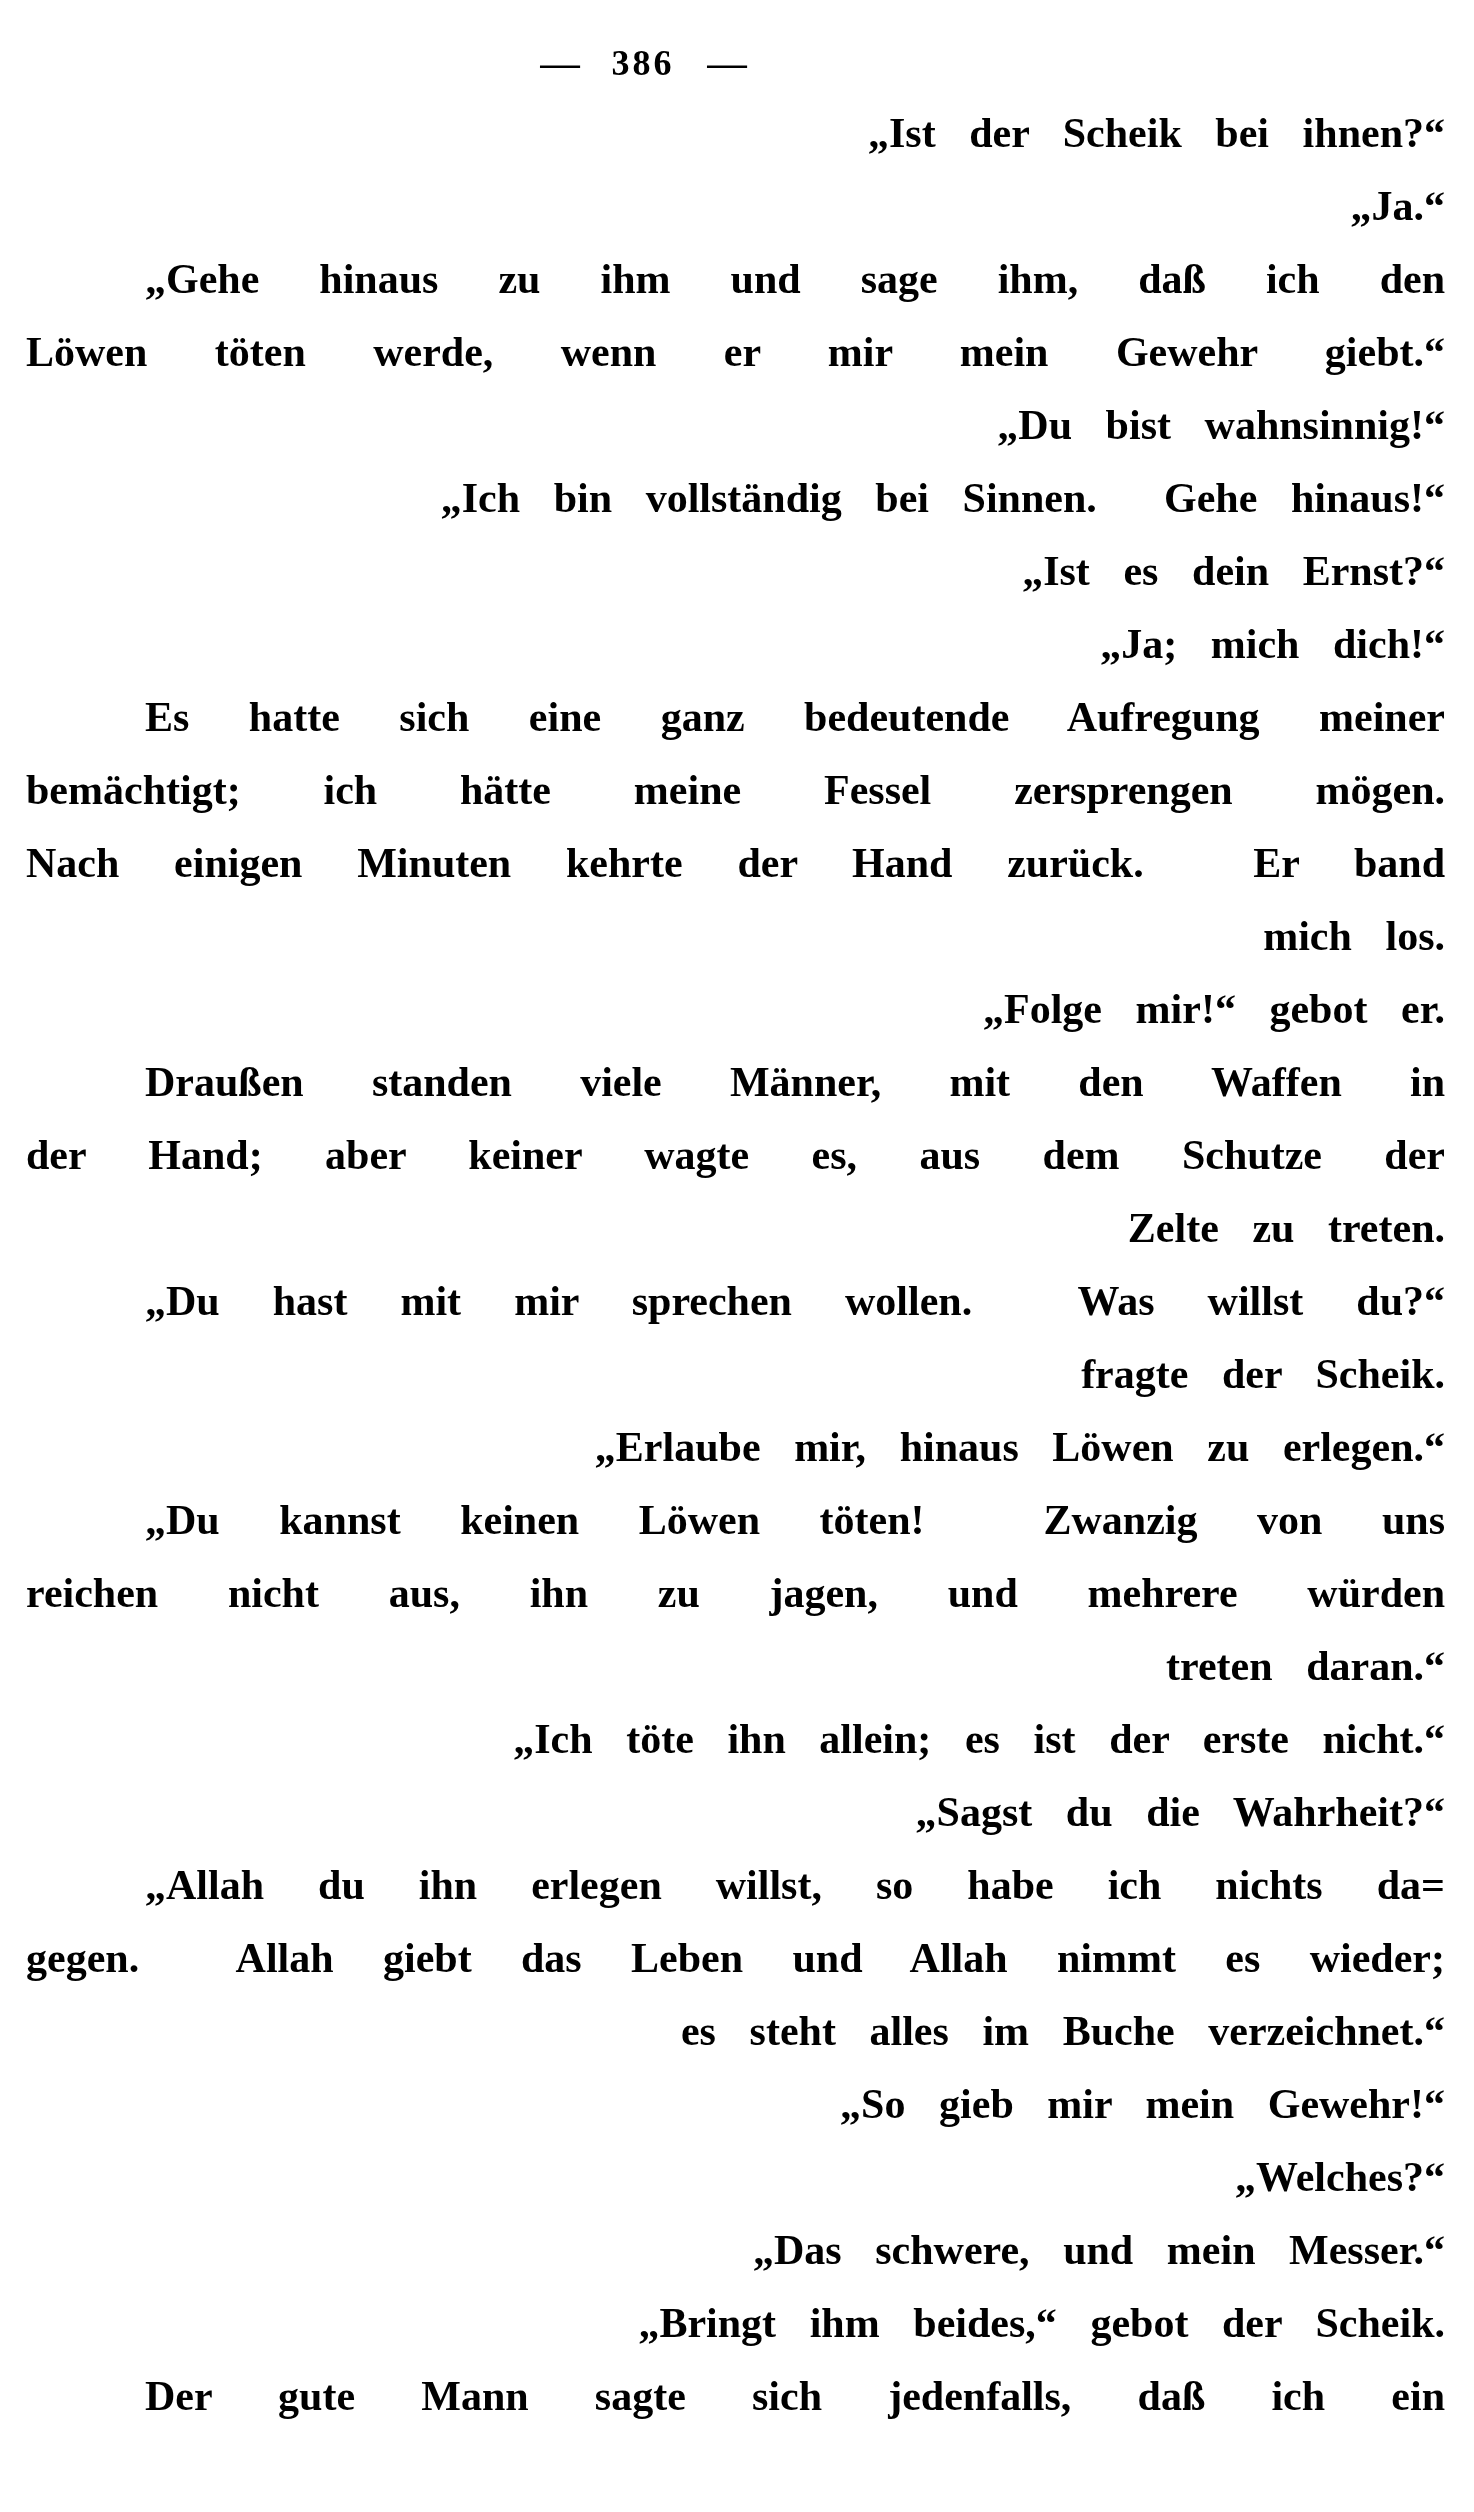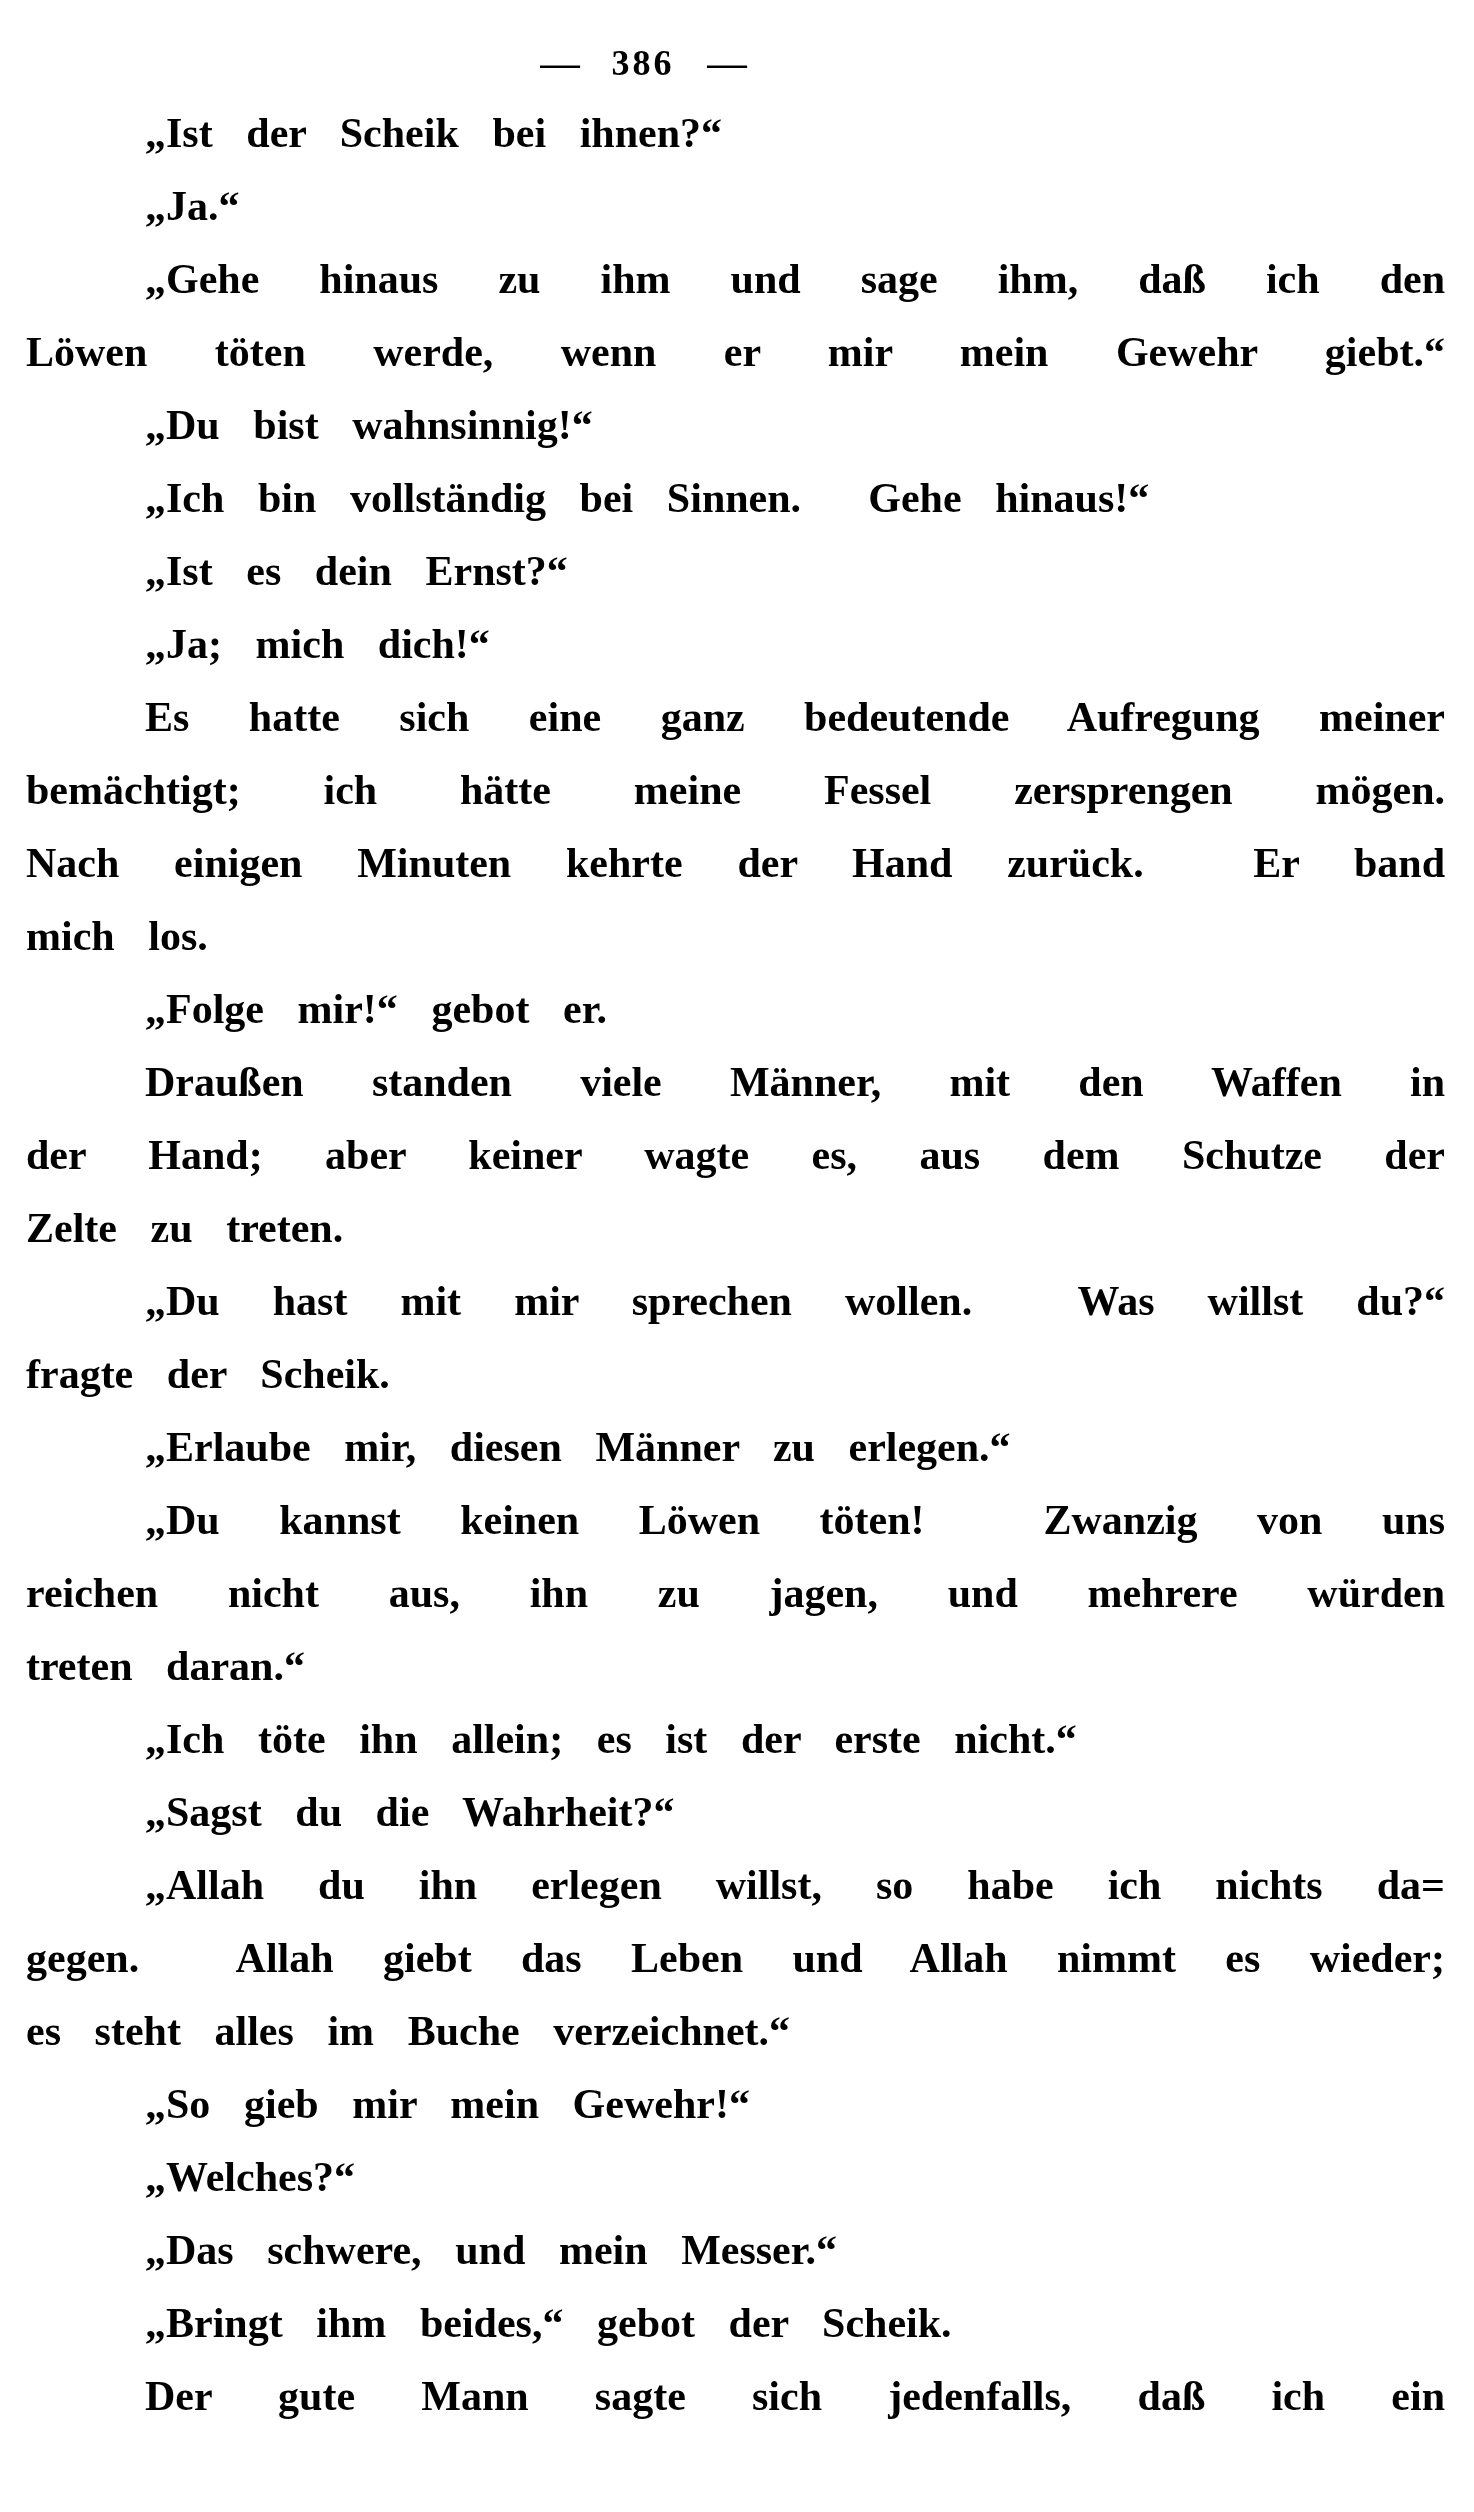--- a/index.html
+++ b/index.html
@@ -39,21 +39,21 @@
     position: absolute;
     top: 97px;
     left: 26px;
     width: 1419px;
   }
   .line {
     font-size: 42px;
     line-height: 73px;
     word-spacing: 0.55em;
     white-space: pre-wrap;
-    text-align: left;
+    text-align: right;
   }
   .ind {
     text-indent: 119px;
   }
   .jst {
     text-align: justify;
     text-align-last: justify;
   }
 </style>
 </head>
@@ -75,21 +75,21 @@
   <div class="line ind jst">Es hatte sich eine ganz bedeutende Aufregung meiner</div>
   <div class="line jst">bemächtigt; ich hätte meine Fessel zersprengen mögen.</div>
   <div class="line jst">Nach einigen Minuten kehrte der Hand zurück.  Er band</div>
   <div class="line">mich los.</div>
   <div class="line ind">„Folge mir!“ gebot er.</div>
   <div class="line ind jst">Draußen standen viele Männer, mit den Waffen in</div>
   <div class="line jst">der Hand; aber keiner wagte es, aus dem Schutze der</div>
   <div class="line">Zelte zu treten.</div>
   <div class="line ind jst">„Du hast mit mir sprechen wollen.  Was willst du?“</div>
   <div class="line">fragte der Scheik.</div>
-  <div class="line ind">„Erlaube mir, diesen Männer zu erlegen.“</div>
+  <div class="line ind">„Erlaube mir, hinaus Löwen zu erlegen.“</div>
   <div class="line ind jst">„Du kannst keinen Löwen töten!  Zwanzig von uns</div>
   <div class="line jst">reichen nicht aus, ihn zu jagen, und mehrere würden</div>
   <div class="line">treten daran.“</div>
   <div class="line ind">„Ich töte ihn allein; es ist der erste nicht.“</div>
   <div class="line ind">„Sagst du die Wahrheit?“</div>
   <div class="line ind jst">„Allah du ihn erlegen willst, so habe ich nichts da=</div>
   <div class="line jst">gegen.  Allah giebt das Leben und Allah nimmt es wieder;</div>
   <div class="line">es steht alles im Buche verzeichnet.“</div>
   <div class="line ind">„So gieb mir mein Gewehr!“</div>
   <div class="line ind">„Welches?“</div>

